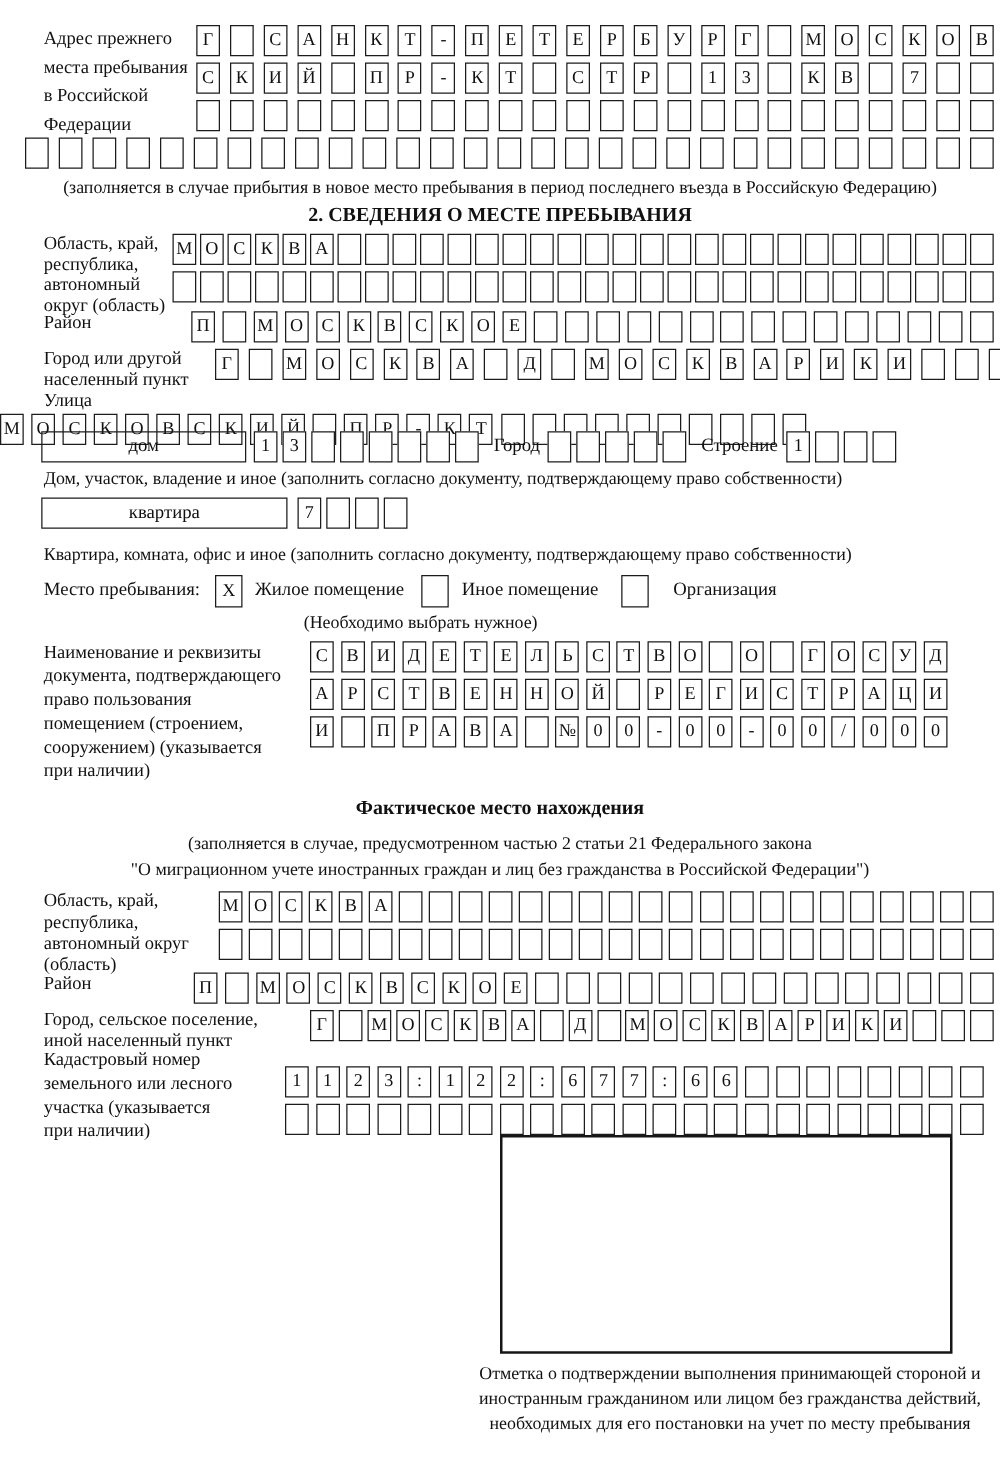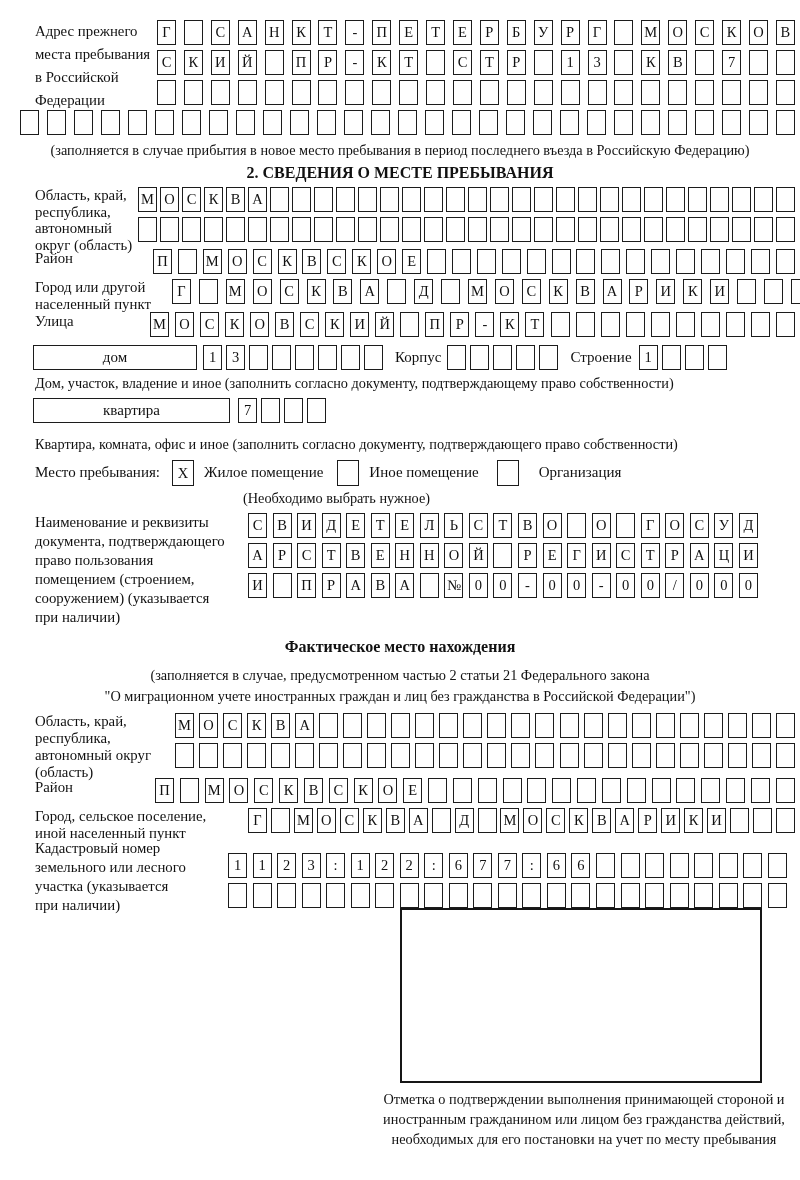--- a/index.html
+++ b/index.html
@@ -292,21 +292,21 @@
           <span class="cbox">И</span>
           <span class="cbox">К</span>
           <span class="cbox">И</span>
           <span class="cbox"></span>
           <span class="cbox"></span>
           <span class="cbox"></span>
         </div>
     </div>
   </div>
 
-  <div class="frow" style="height:25px;margin-top:8px;">
+  <div class="frow" style="height:25px;margin-top:8px;flex-direction:column;">
     <div class="flabel" style="width:115px;">Улица</div>
     <div class="frows" style="width:645px;">
       <div class="brow">
           <span class="cbox">М</span>
           <span class="cbox">О</span>
           <span class="cbox">С</span>
           <span class="cbox">К</span>
           <span class="cbox">О</span>
           <span class="cbox">В</span>
           <span class="cbox">С</span>
@@ -340,21 +340,21 @@
     <div class="brow gapped" style="margin:0 0 0 6px;">
         <span class="cbox">1</span>
         <span class="cbox">3</span>
         <span class="cbox"></span>
         <span class="cbox"></span>
         <span class="cbox"></span>
         <span class="cbox"></span>
         <span class="cbox"></span>
         <span class="cbox"></span>
       </div>
-    <div class="inline-label" style="margin-left:12px;">Корпус</div>
+    <div class="inline-label" style="margin-left:12px;">Город</div>
     <div class="brow gapped" style="margin:0 0 0 6px;">
         <span class="cbox"></span>
         <span class="cbox"></span>
         <span class="cbox"></span>
         <span class="cbox"></span>
         <span class="cbox"></span>
       </div>
     <div class="inline-label" style="margin-left:12px;">Строение</div>
     <div class="brow gapped" style="margin:0 0 0 7px;">
         <span class="cbox">1</span>
@@ -369,21 +369,21 @@
     <div class="field-rect" style="width:197px;">
       <span>квартира</span>
     </div>
     <div class="brow gapped" style="margin:0 0 0 8px;">
         <span class="cbox">7</span>
         <span class="cbox"></span>
         <span class="cbox"></span>
         <span class="cbox"></span>
       </div>
   </div>
-  <div class="caption" style="margin:5px 0 0 35px;">Квартира, комната, офис и иное (заполнить согласно документу, подтверждающего право собственности)</div>
+  <div class="caption" style="margin:5px 0 0 35px;">Квартира, комната, офис и иное (заполнить согласно документу, подтверждающему право собственности)</div>
 
   <div class="checkrow">
     <span class="inline-label">Место пребывания:</span>
     <span class="brow gapped" style="margin:0 0 0 12px;">
         <span class="cbox">X</span>
       </span>
     <span class="inline-label" style="margin-left:10px;">Жилое помещение</span>
     <span class="brow gapped" style="margin:0 0 0 14px;">
         <span class="cbox"></span>
       </span>

